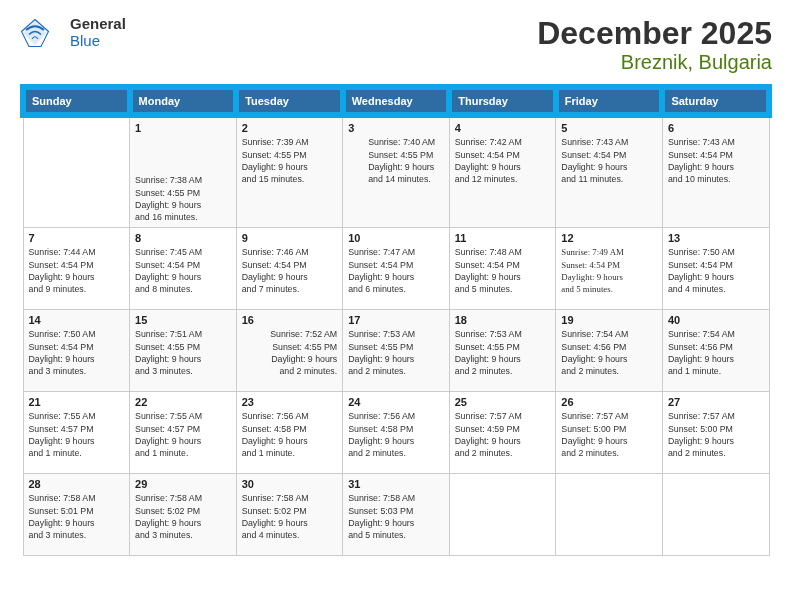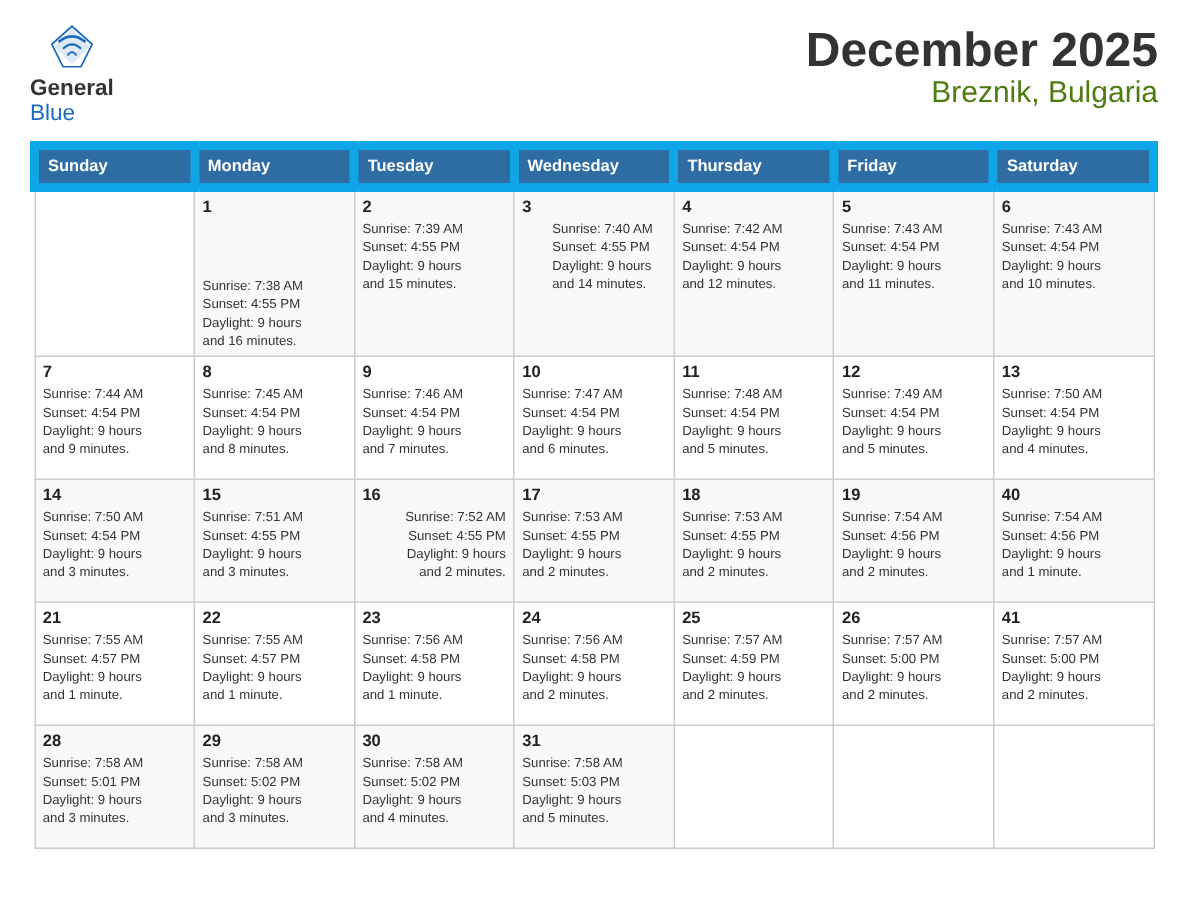--- a/index.html
+++ b/index.html
@@ -18,22 +18,21 @@
     }
     .header {
       display: flex;
       justify-content: space-between;
       align-items: flex-start;
       margin-bottom: 10px;
     }
     .logo {
       display: flex;
       align-items: center;
-      gap: 5px;
-      flex-direction: column;
+      gap: 20px;
     }
     .logo-text {
       display: flex;
       flex-direction: column;
       line-height: 1.1;
     }
     .logo-general {
       font-size: 15px;
       font-weight: bold;
       color: #333;
@@ -213,21 +212,21 @@
           </td>
           <td>
             <div class="day-number">11</div>
             <div class="day-info" style="white-space: pre-line;">Sunrise: 7:48 AM
 Sunset: 4:54 PM
 Daylight: 9 hours
 and 5 minutes.</div>
           </td>
           <td>
             <div class="day-number">12</div>
-            <div class="day-info" style="white-space: pre-line;">Sunrise: 7:49 AM
+            <div class="day-info" style="white-space: pre-line; font-family: Liberation Serif, serif;">Sunrise: 7:49 AM
 Sunset: 4:54 PM
 Daylight: 9 hours
 and 5 minutes.</div>
           </td>
           <td>
             <div class="day-number">13</div>
             <div class="day-info" style="white-space: pre-line;">Sunrise: 7:50 AM
 Sunset: 4:54 PM
 Daylight: 9 hours
 and 4 minutes.</div>
@@ -321,21 +320,21 @@
 and 2 minutes.</div>
           </td>
           <td>
             <div class="day-number">26</div>
             <div class="day-info" style="white-space: pre-line;">Sunrise: 7:57 AM
 Sunset: 5:00 PM
 Daylight: 9 hours
 and 2 minutes.</div>
           </td>
           <td>
-            <div class="day-number">41</div>
+            <div class="day-number">27</div>
             <div class="day-info" style="white-space: pre-line;">Sunrise: 7:57 AM
 Sunset: 5:00 PM
 Daylight: 9 hours
 and 2 minutes.</div>
           </td>
         </tr>
         <tr>
           <td>
             <div class="day-number">28</div>
             <div class="day-info" style="white-space: pre-line;">Sunrise: 7:58 AM

